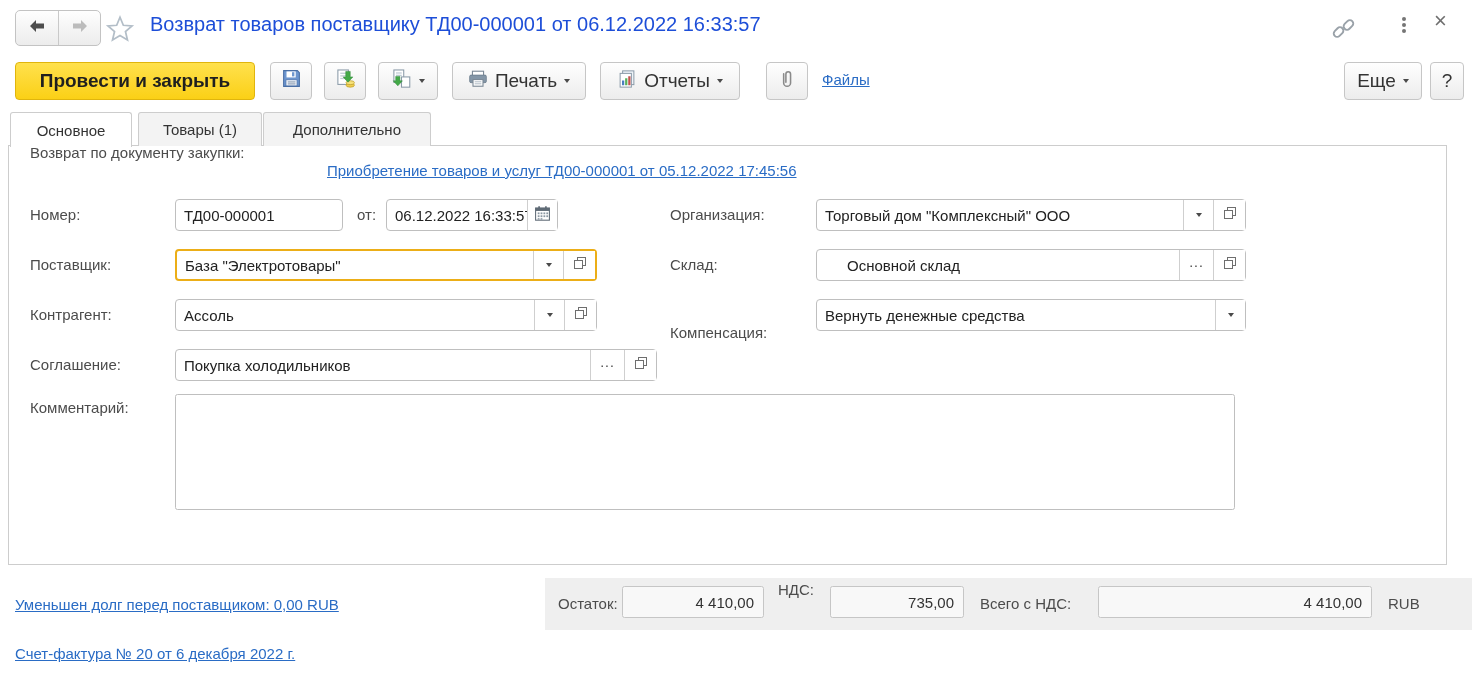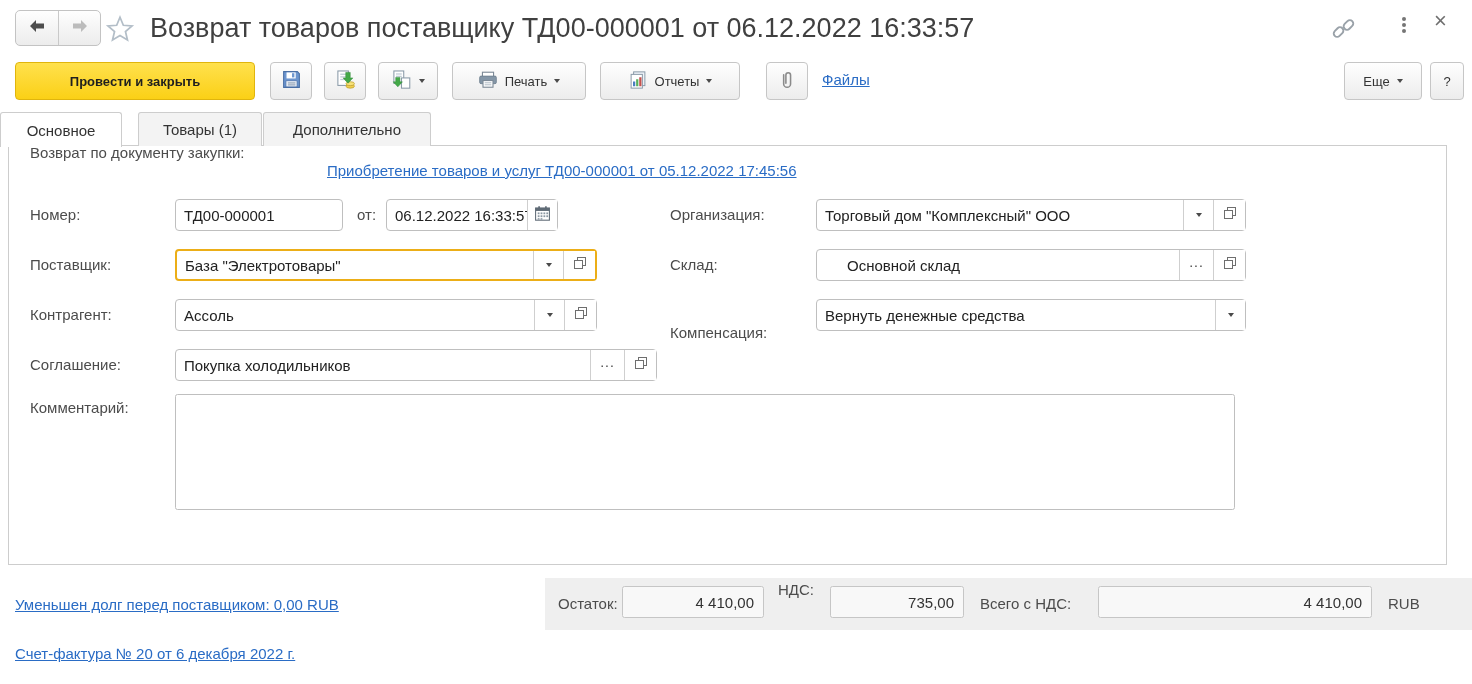--- a/index.html
+++ b/index.html
@@ -3,31 +3,31 @@
 <meta charset="utf-8">
 <style>
   * { margin:0; padding:0; box-sizing:border-box; }
   html,body { background:#fff; }
   body { width:1472px; height:684px; font-family:"Liberation Sans","DejaVu Sans",sans-serif; color:#333; overflow:hidden; }
   #app { position:relative; width:1472px; height:684px; background:#fff; }
 
   
   .btn { position:absolute; height:38px; display:flex; align-items:center; justify-content:center; gap:7px;
          border:1px solid #c6c6c6; border-radius:4px; background:linear-gradient(#fefefe,#ececec);
-         font-size:13px; color:#333; cursor:pointer; }
+         font-size:19px; color:#333; cursor:pointer; }
   .btn-yellow { background:linear-gradient(#ffe14d,#fbd016); border:1px solid #e0b50d; font-weight:bold; color:#1f1f1f; }
   .caret { display:inline-block; width:0; height:0; border-left:3.5px solid transparent; border-right:3.5px solid transparent; border-top:4.5px solid #4a4a4a; }
   .link { position:absolute; color:#2a6cc5; text-decoration:underline; font-size:15px; cursor:pointer; white-space:nowrap; }
 
   
   .navgroup { position:absolute; left:15px; top:10px; height:36px; display:flex; border:1px solid #c3c3c3; border-radius:5px; overflow:hidden; background:linear-gradient(#fefefe,#ececec); }
   .navbtn { width:42px; display:flex; align-items:center; justify-content:center; cursor:pointer; }
   .navbtn + .navbtn { border-left:1px solid #c9c9c9; }
   .star { position:absolute; left:104px; top:13px; cursor:pointer; }
-  .wtitle { position:absolute; left:150px; top:13px; font-size:27px; color:#404040; white-space:nowrap; }
+  .wtitle { position:absolute; left:150px; top:13px; font-size:20px; color:#1d4ed8; white-space:nowrap; }
   .sysicon { position:absolute; cursor:pointer; }
   .kebab { position:absolute; left:1402px; top:17px; width:4px; height:4px; border-radius:50%; background:#757575; box-shadow:0 6px 0 #757575, 0 12px 0 #757575; cursor:pointer; }
   .closex { position:absolute; left:1434px; top:10px; font-size:22px; color:#6f6f6f; cursor:pointer; line-height:1; }
 
   
   .tab { position:absolute; top:112px; height:34px; display:flex; align-items:center; justify-content:center;
          font-size:15px; border:1px solid #cdcdcd; border-bottom:none; border-radius:3px 3px 0 0;
          background:#f3f3f3; cursor:pointer; z-index:2; }
   .tab.active { background:#fff; height:35px; z-index:3; }
   .panel { position:absolute; left:8px; top:145px; width:1439px; height:420px; border:1px solid #cdcdcd; background:#fff; }
@@ -161,21 +161,21 @@
   <a class="link" style="left:822px; top:71px;">Файлы</a>
 
   <div class="btn" style="left:1344px; top:62px; width:78px;">
     <span>Еще</span>
     <span class="caret"></span>
   </div>
   <div class="btn" style="left:1430px; top:62px; width:34px;">
     <span>?</span>
   </div>
 
-  <div class="tab active" style="left:0; width:122px;">Основное</div>
+  <div class="tab active" style="left:10px; width:122px;">Основное</div>
   <div class="tab" style="left:138px; width:124px;">Товары (1)</div>
   <div class="tab" style="left:263px; width:168px;">Дополнительно</div>
 
   <div class="panel"></div>
 
   <label class="flabel" style="left:30px; top:144px;">Возврат по документу закупки:</label>
   <a class="link" style="left:327px; top:162px;">Приобретение товаров и услуг ТД00-000001 от 05.12.2022 17:45:56</a>
 
   <label class="flabel" style="left:30px; top:206px;">Номер:</label>
   <div class="combo" style="left:175px; top:199px; width:168px;">

